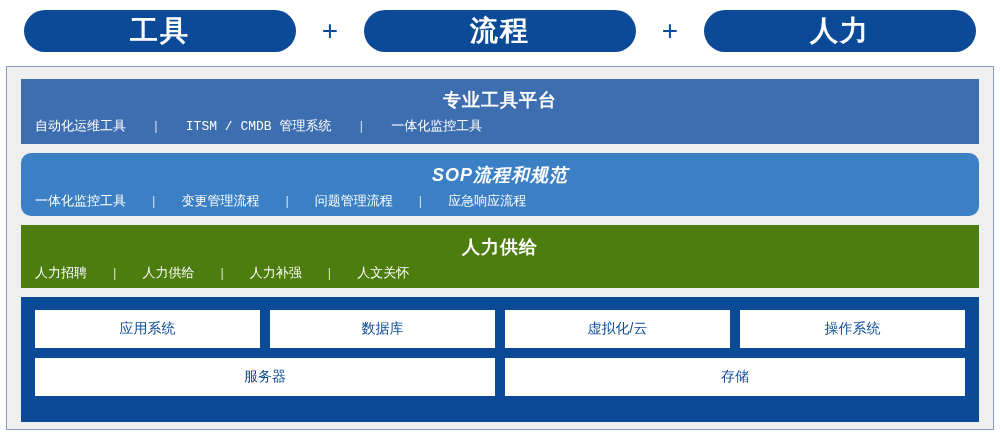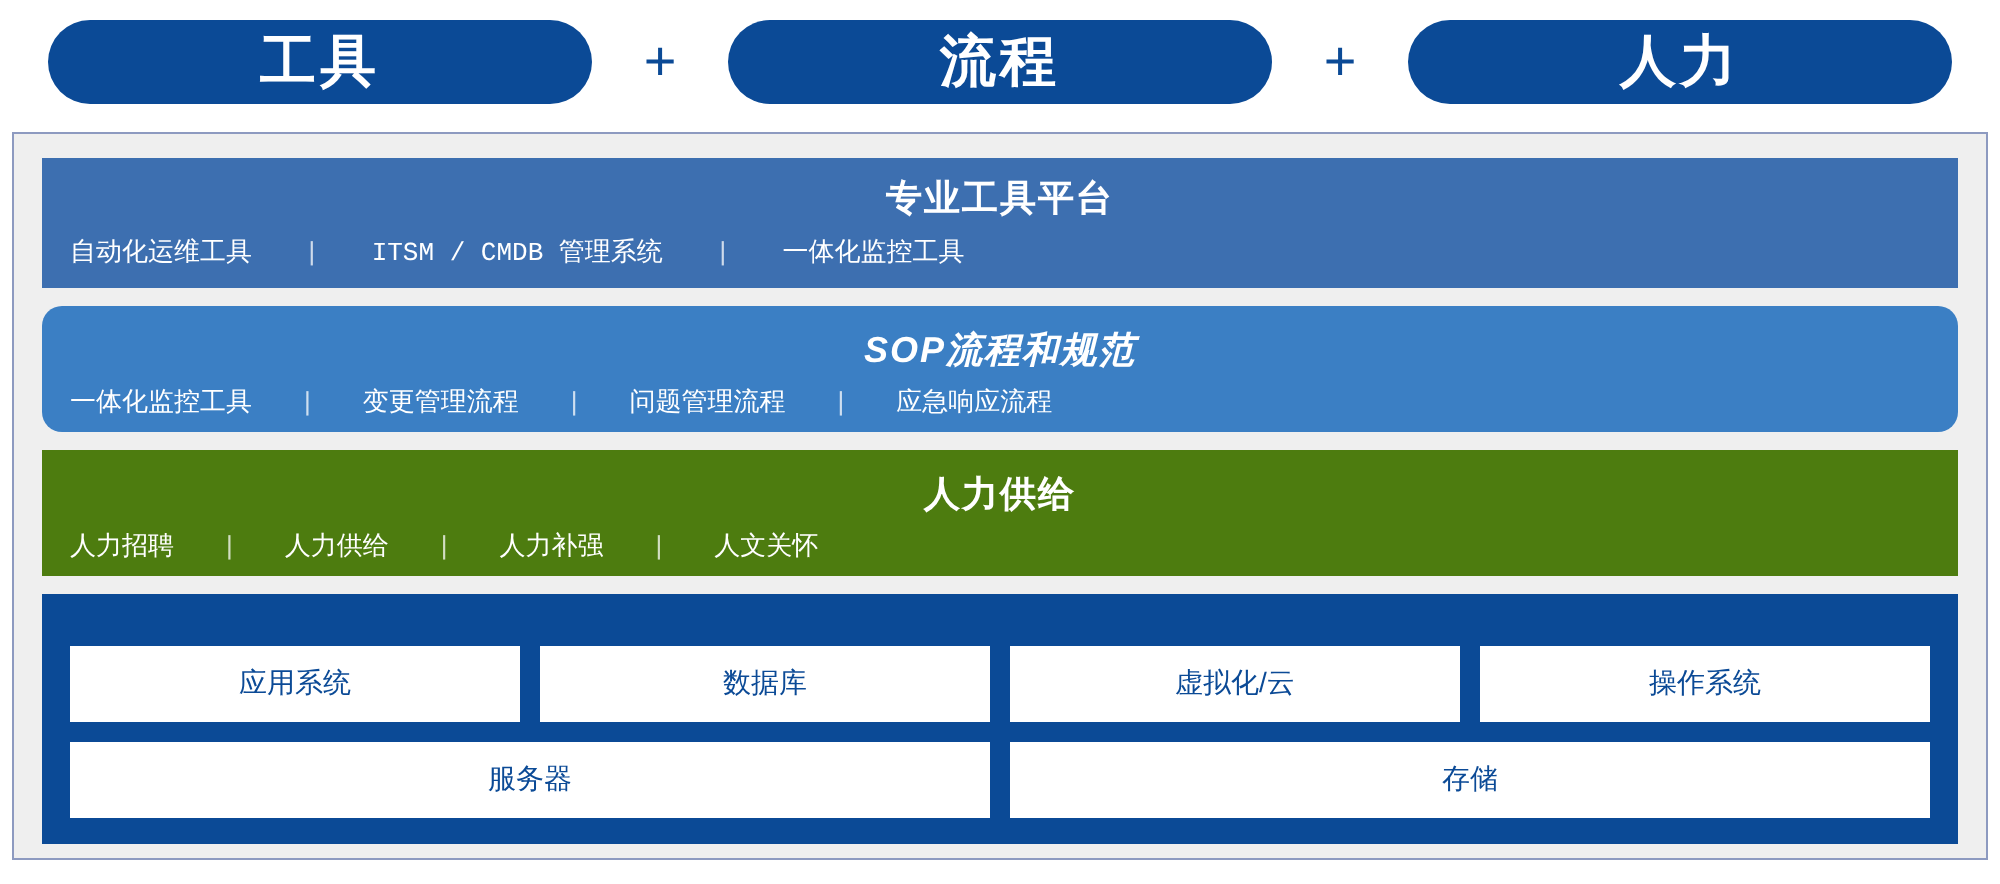--- a/index.html
+++ b/index.html
@@ -107,21 +107,21 @@
   
   .infra {
     box-sizing: border-box;
     width: 100%;
     height: 125px;
     background: #0B4A96;
     border: 3px solid #0B4A96;
     padding: 10px 11px;
     display: flex;
     flex-direction: column;
-    justify-content: flex-end;
+    justify-content: flex-start;
     gap: 10px;
   }
   .infra-row {
     display: flex;
     gap: 10px;
   }
   .infra-box {
     flex: 1 1 0;
     height: 38px;
     background: #ffffff;

